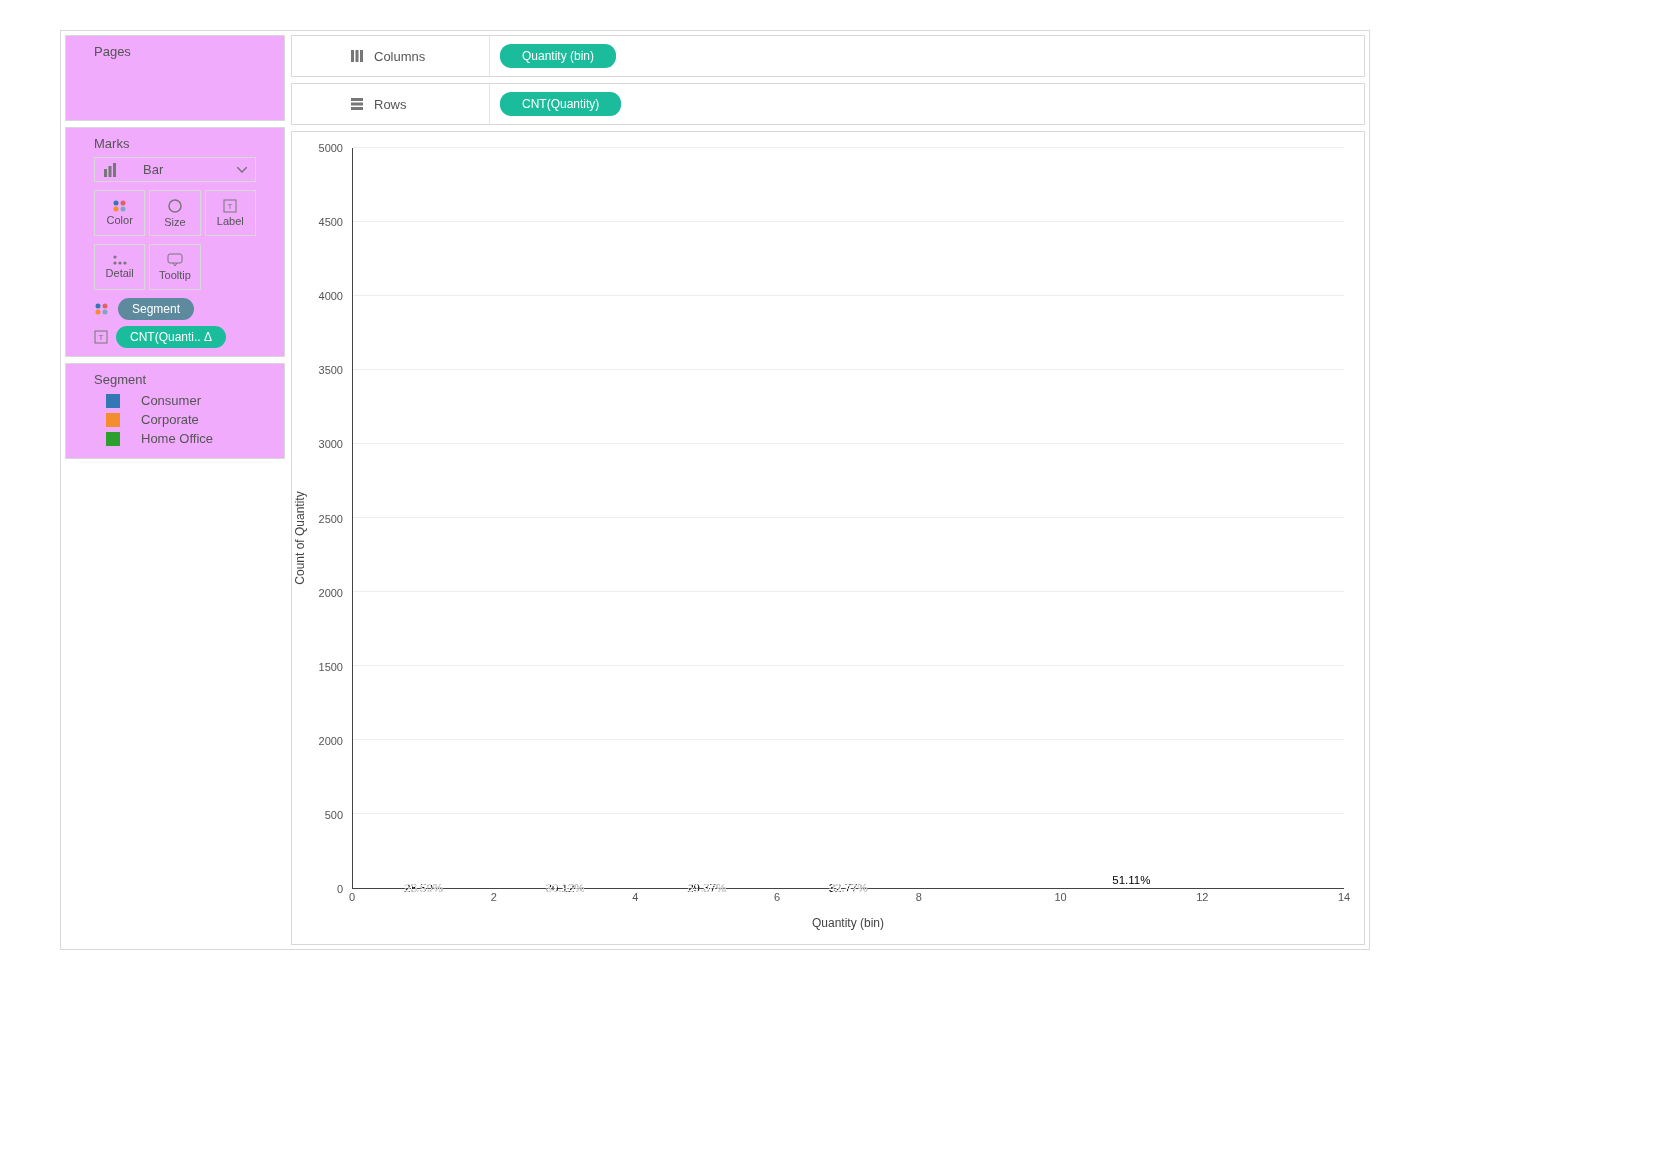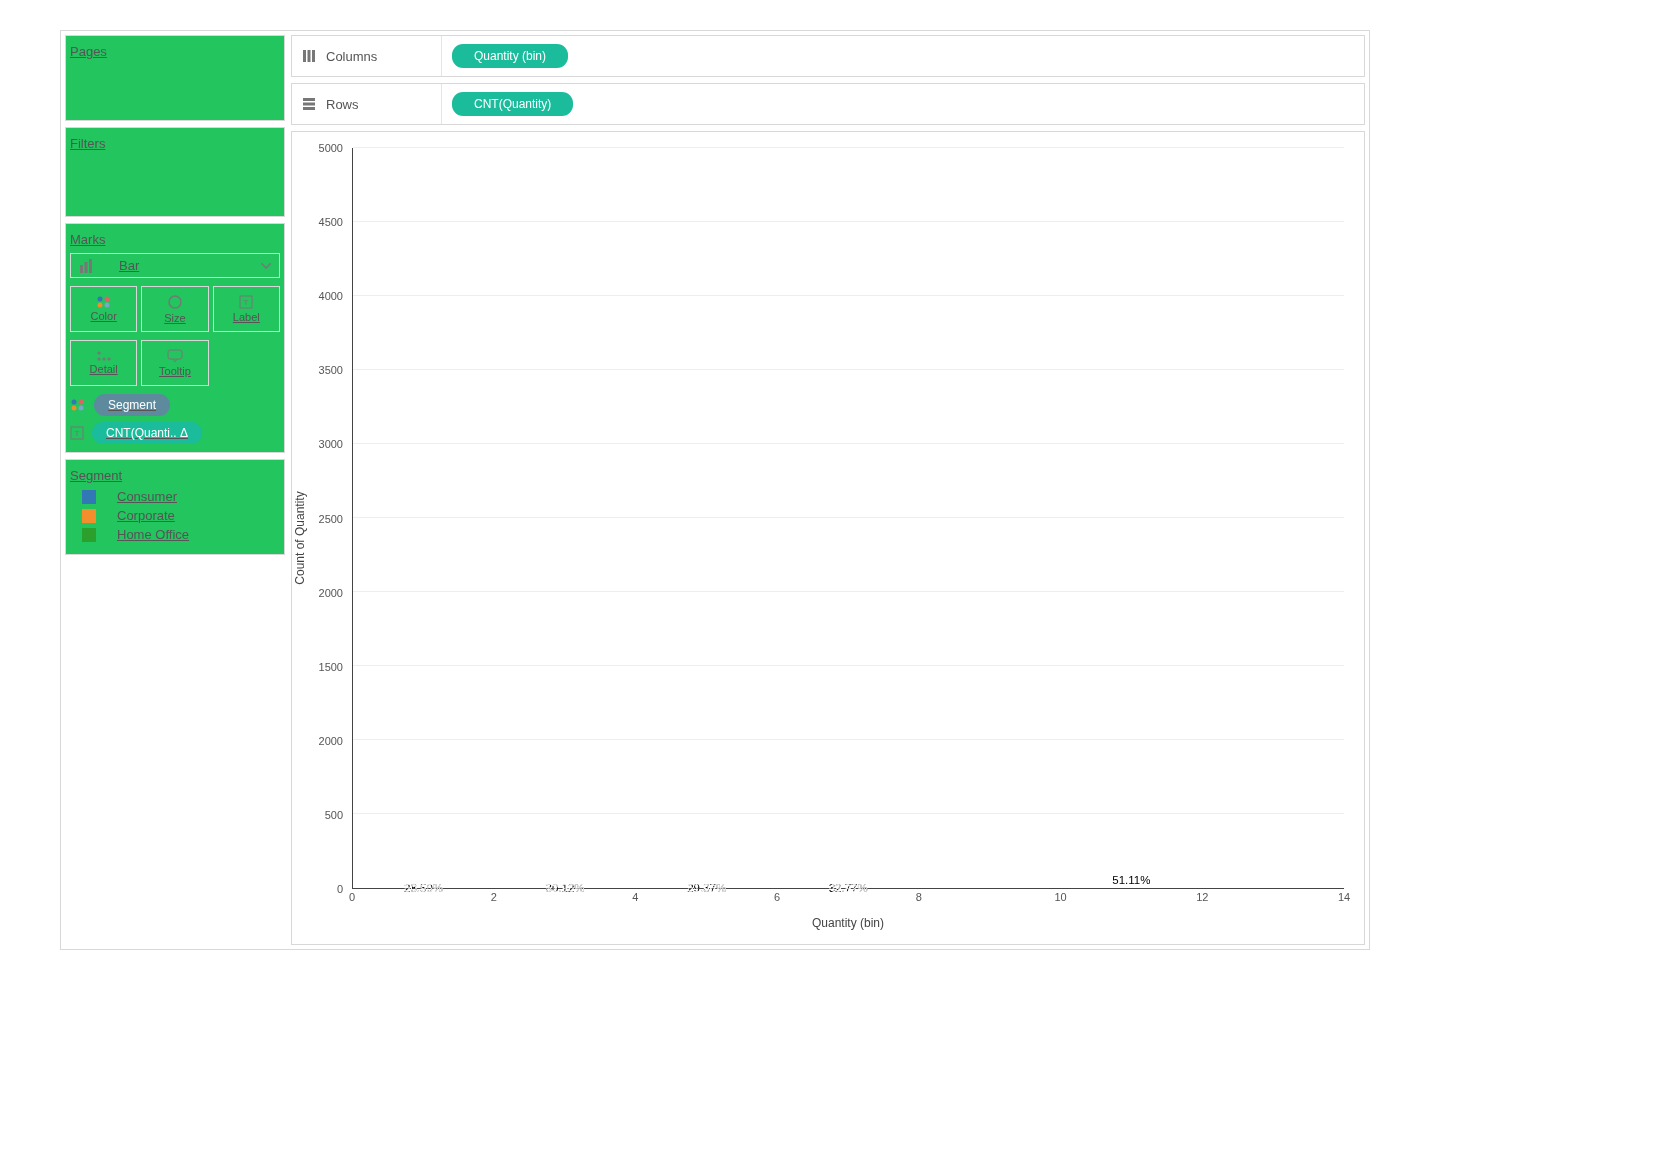--- a/index.html
+++ b/index.html
@@ -19,24 +19,23 @@
     background: #fff;
     padding: 4px;
     width: 1310px;
     height: 920px;
   }
 
   
   .left-col { display:flex; flex-direction:column; gap:6px; }
   .card {
     border: 1px solid #d8d8d8;
-    background: #22c55e;
-    padding: 8px 4px;
+    background: #f0abfc;
+    padding: 8px 28px;
     font-size: 13px;
-    text-decoration: underline;
   }
   .card-title { color:#555; margin-bottom:6px; }
 
   .mark-type-row {
     display:flex;
     align-items:center;
     justify-content:space-between;
     border:1px solid #d8d8d8;
     padding:4px 8px;
     margin-bottom:8px;
@@ -77,20 +76,21 @@
   .legend-item { display:flex; align-items:center; gap:21px; margin:4px 12px; color:#555; }
   .legend-sw { width:14px; height:14px; display:inline-block; }
 
   
   .shelf {
     border:1px solid #d8d8d8;
     height:42px;
     display:grid;
     grid-template-columns:150px 1fr;
     align-items:center;
+    padding-left:48px;
   }
   .shelf-label {
     display:flex;
     align-items:center;
     gap:10px;
     padding:0 10px;
     color:#555;
     border-right:1px solid #e5e5e5;
     height:100%;
   }
@@ -139,23 +139,20 @@
 <body>
 
 <div class="app-wrap">
 
   <div class="left-col" style="grid-row:1 / span 2;">
 
     <div class="card" style="height:86px;">
       <div class="card-title">Pages</div>
     </div>
 
-    <div class="card" style="height:90px;">
-      <div class="card-title">Filters</div>
-    </div>
 
     <div class="card">
       <div class="card-title">Marks</div>
 
       <div class="mark-type-row">
         <span class="left">
           <span class="icon">
             <svg width="14" height="14" viewBox="0 0 14 14">
                 <rect x="1" y="6" width="3" height="8" fill="#777"></rect>
                 <rect x="5.5" y="3" width="3" height="11" fill="#777"></rect>

